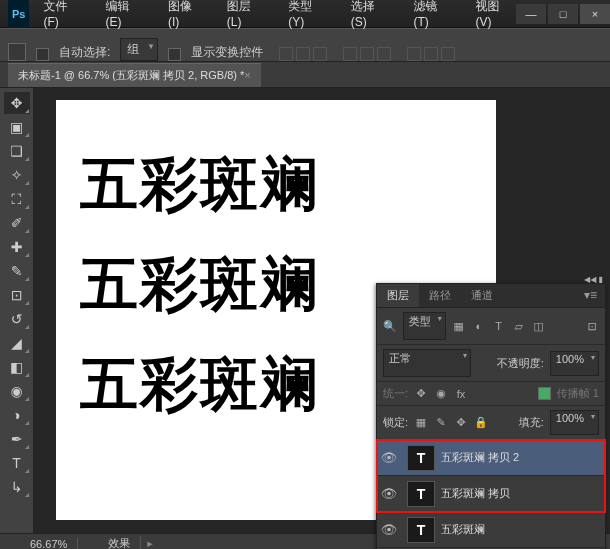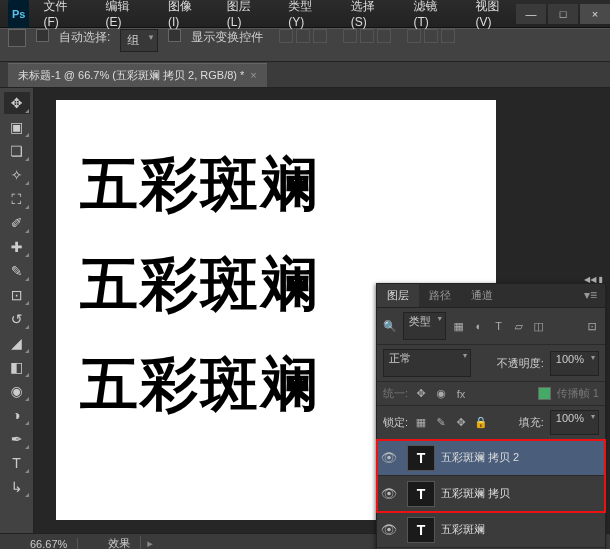--- a/index.html
+++ b/index.html
@@ -5,28 +5,28 @@
 * { margin: 0; padding: 0; box-sizing: border-box; font-family: "Microsoft YaHei", "SimSun", sans-serif; }
 body { width: 610px; height: 549px; background: #535353; overflow: hidden; font-size: 12px; color: #ccc; }
 .titlebar { height: 28px; background: linear-gradient(#2b2b2b,#222); display: flex; align-items: center; justify-content: space-between; border-bottom: 1px solid #111; }
 .titlebar-left { display: flex; align-items: center; }
 .ps-logo { width: 24px; height: 28px; background: #001d2e; color: #5bc2ec; display: flex; align-items: center; justify-content: center; font-weight: bold; font-size: 11px; margin: 0 8px; border-radius: 2px; }
 .menubar { display: flex; gap: 18px; }
 .menubar span { padding: 4px 6px; font-size: 12px; color: #ddd; cursor: default; }
 .win-controls { display: flex; }
 .win-btn { width: 30px; height: 20px; background: #3a3a3a; color: #ddd; display: flex; align-items: center; justify-content: center; margin-left: 2px; font-size: 11px; }
 .win-btn.close { background: #4a4a4a; }
-.options-bar { height: 34px; background: #424242; border-top: 1px solid #555; border-bottom: 1px solid #222; display: flex; align-items: flex-start; padding: 0 8px; gap: 10px; color: #ccc; }
+.options-bar { height: 34px; background: #424242; border-top: 1px solid #555; border-bottom: 1px solid #222; display: flex; align-items: flex-end; padding: 0 8px; gap: 10px; color: #ccc; }
 .opt-icon { width: 18px; height: 18px; border: 1px solid #666; background: #383838; }
 .dropdown { background: #383838; border: 1px solid #222; padding: 2px 18px 2px 6px; position: relative; font-size: 12px; }
 .dropdown:after { content: "▾"; position: absolute; right: 4px; top: 2px; font-size: 9px; color: #999; }
 .checkbox { width: 13px; height: 13px; border: 1px solid #666; background: #333; display: inline-block; vertical-align: middle; }
 .opt-label { font-size: 12px; }
 .tab-bar { height: 26px; background: #3b3b3b; display: flex; align-items: center; padding: 0 8px; border-bottom: 1px solid #222; }
-.doc-tab { background: #535353; padding: 4px 10px; font-size: 11px; color: #ddd; border-top: 1px solid #666; display: flex; align-items: center; gap: 6px; }
+.doc-tab { background: #535353; padding: 4px 10px; font-size: 11px; color: #ddd; border-top: 1px solid #666; display: flex; align-items: center; }
 .doc-tab .x { color: #999; font-size: 11px; }
 .workspace { position: relative; height: 445px; display: flex; }
 .toolbar { width: 34px; background: #424242; border-right: 1px solid #222; display: flex; flex-direction: column; align-items: center; padding-top: 4px; gap: 2px; }
 .tool { width: 26px; height: 22px; display: flex; align-items: center; justify-content: center; color: #ccc; font-size: 14px; position: relative; }
 .tool.active { background: #2b2b2b; }
 .tool .tri { position: absolute; right: 1px; bottom: 1px; width: 0; height: 0; border-left: 4px solid transparent; border-bottom: 4px solid #888; }
 .canvas-area { flex: 1; background: #262626; position: relative; overflow: hidden; }
 .canvas { position: absolute; left: 22px; top: 12px; width: 440px; height: 420px; background: #fff; }
 .canvas-text { position: absolute; color: #000; font-weight: 900; font-size: 58px; font-family: "SimHei", "Microsoft YaHei", sans-serif; letter-spacing: 2px; white-space: nowrap; }
 .panel { position: absolute; top: 195px; right: 4px; width: 230px; background: #3b3b3b; border: 1px solid #222; box-shadow: -1px 1px 4px rgba(0,0,0,0.5); }

